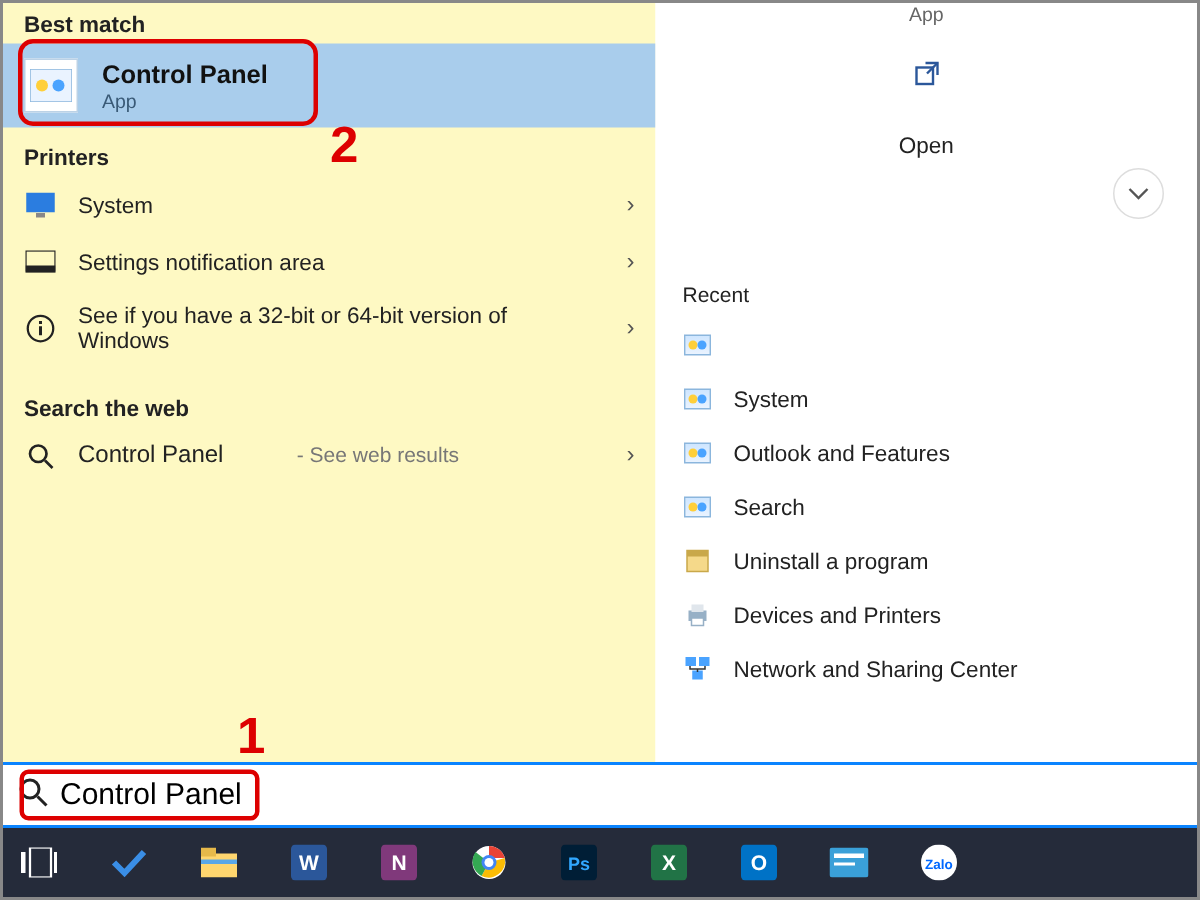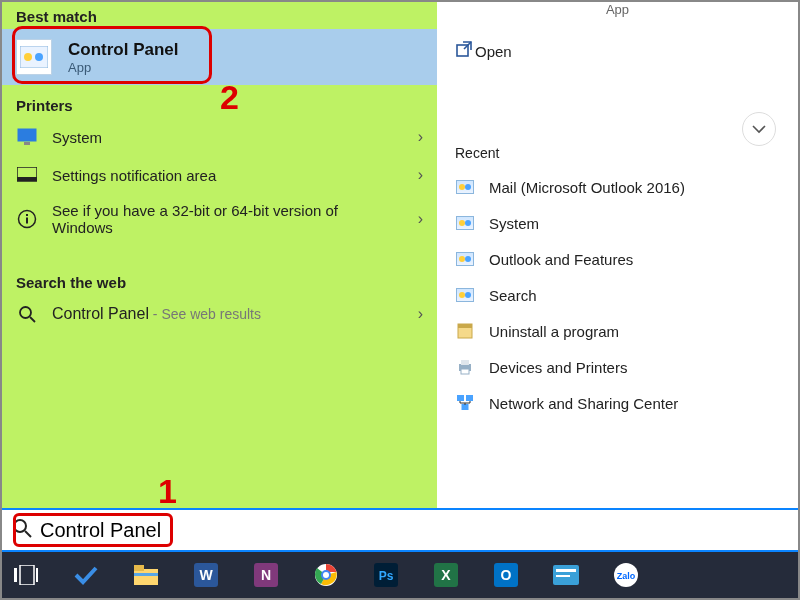--- a/index.html
+++ b/index.html
@@ -1,37 +1,37 @@
 <!DOCTYPE html>
 <html><head>
 <meta charset="utf-8">
 <style>
   * { box-sizing: border-box; margin: 0; padding: 0; font-family: "Segoe UI", Arial, sans-serif; }
   body { width: 800px; height: 600px; overflow: hidden; background: #fff; border: 2px solid #888; position: relative; }
   .panel { display: flex; height: 506px; }
-  .left { width: 435px; background: #bef264; display: flex; flex-direction: column; }
+  .left { width: 435px; background: #fef9c3; display: flex; flex-direction: column; }
   .right { flex: 1; background: #fff; padding: 0 18px; position: relative; }
 
   .section-title { font-size: 15px; font-weight: 600; color: #222; padding: 6px 14px 4px; }
   .best-match { padding: 10px 14px; background: #a9cdec; display: flex; align-items: center; gap: 16px; }
   .best-match .icon { width: 36px; height: 36px; background: #fff; border: 1px solid #bcd2e6; display:flex;align-items:center;justify-content:center; }
   .best-match .icon svg { width: 28px; height: 22px; }
   .bm-title { font-size: 17px; font-weight: 600; color: #111; }
   .bm-sub { font-size: 13px; color: #3a5a77; }
   .annot-red-box { position:absolute; border: 3px solid #d00; border-radius: 10px; pointer-events:none; }
 
   .row { display: flex; align-items: center; padding: 8px 14px; gap: 14px; cursor: default; }
   .row .chev { margin-left: auto; color: #555; font-size: 16px; }
   .row .ic { width: 22px; height: 22px; display:flex;align-items:center;justify-content:center; color:#333; }
   .row .lbl { font-size: 15px; color: #222; }
-  .row .sub { color: #777; font-size: 14px; }
+  .row .sub { color: #777; font-size: 14px; padding-left: 45px; }
   .web-row .lbl { font-size: 16px; }
 
   .right-top { text-align:center; font-size:13px; color:#666; padding-top:0; height:14px; }
-  .open-row { display:flex; align-items:center; gap:2px; padding:24px 0 12px; }
+  .open-row { display:flex; align-items:center; gap:26px; padding:24px 0 12px;flex-direction:column; }
   .open-row .oi { color:#2b579a; font-size:18px; }
   .open-row .ol { font-size:15px; color:#222; }
   .expand { position:absolute; right:22px; top:110px; width:34px;height:34px;border:1px solid #ddd;border-radius:50%; display:flex;align-items:center;justify-content:center;color:#555;background:#fff; }
 
   .recent-title { font-size:14px; font-weight:400; color:#222; margin-top:70px; margin-bottom:8px; }
   .recent-list .ritem { display:flex; align-items:center; gap:14px; padding:8px 0; }
   .recent-list .ritem .ric { width:20px;height:20px; display:flex;align-items:center;justify-content:center; }
   .recent-list .ritem .rlbl { font-size:15px; color:#222; }
 
   .search-bar { position:absolute; left:0; right:0; top:506px; height:44px; border-top:2px solid #0a84ff; border-bottom:2px solid #0a84ff; background:#fff; display:flex; align-items:center; padding:0 10px; gap:8px; }
@@ -96,21 +96,21 @@
         <svg width="20" height="20" viewBox="0 0 20 20">
             <circle cx="10" cy="10" r="8.5" fill="none" stroke="#222" stroke-width="1.5"></circle>
             <rect x="9" y="8.5" width="2" height="6" fill="#222"></rect>
             <rect x="9" y="5" width="2" height="2" fill="#222"></rect>
           </svg>
       </span>
       <span class="lbl" style="max-width:300px">See if you have a 32-bit or 64-bit version of Windows</span>
       <span class="chev">›</span>
     </div>
 
-    <div class="section-title" style="margin-top:24px">Search the web</div>
+    <div class="section-title" style="margin-top:14px">Search the web</div>
 
     <div class="row web-row">
       <span class="ic">
         <svg width="18" height="18" viewBox="0 0 18 18">
             <circle cx="7.5" cy="7.5" r="5.5" fill="none" stroke="#222" stroke-width="1.8"></circle>
             <line x1="12" y1="12" x2="17" y2="17" stroke="#222" stroke-width="1.8"></line>
           </svg>
       </span>
       <span>
         <span class="lbl">Control Panel</span><span class="sub"> - See web results</span>
@@ -136,21 +136,20 @@
           <path d="M1 2 L7 8 L13 2" fill="none" stroke="#555" stroke-width="1.6"></path>
         </svg>
     </div>
 
     <div class="recent-title">Recent</div>
     <div class="recent-list">
       <div class="ritem">
           <span class="ric">
             <span class="cp-mini"></span>
           </span>
-          <span class="rlbl">Mail (Microsoft Outlook 2016)</span>
         </div>
       <div class="ritem">
           <span class="ric">
             <span class="cp-mini"></span>
           </span>
           <span class="rlbl">System</span>
         </div>
       <div class="ritem">
           <span class="ric">
             <span class="cp-mini"></span>

